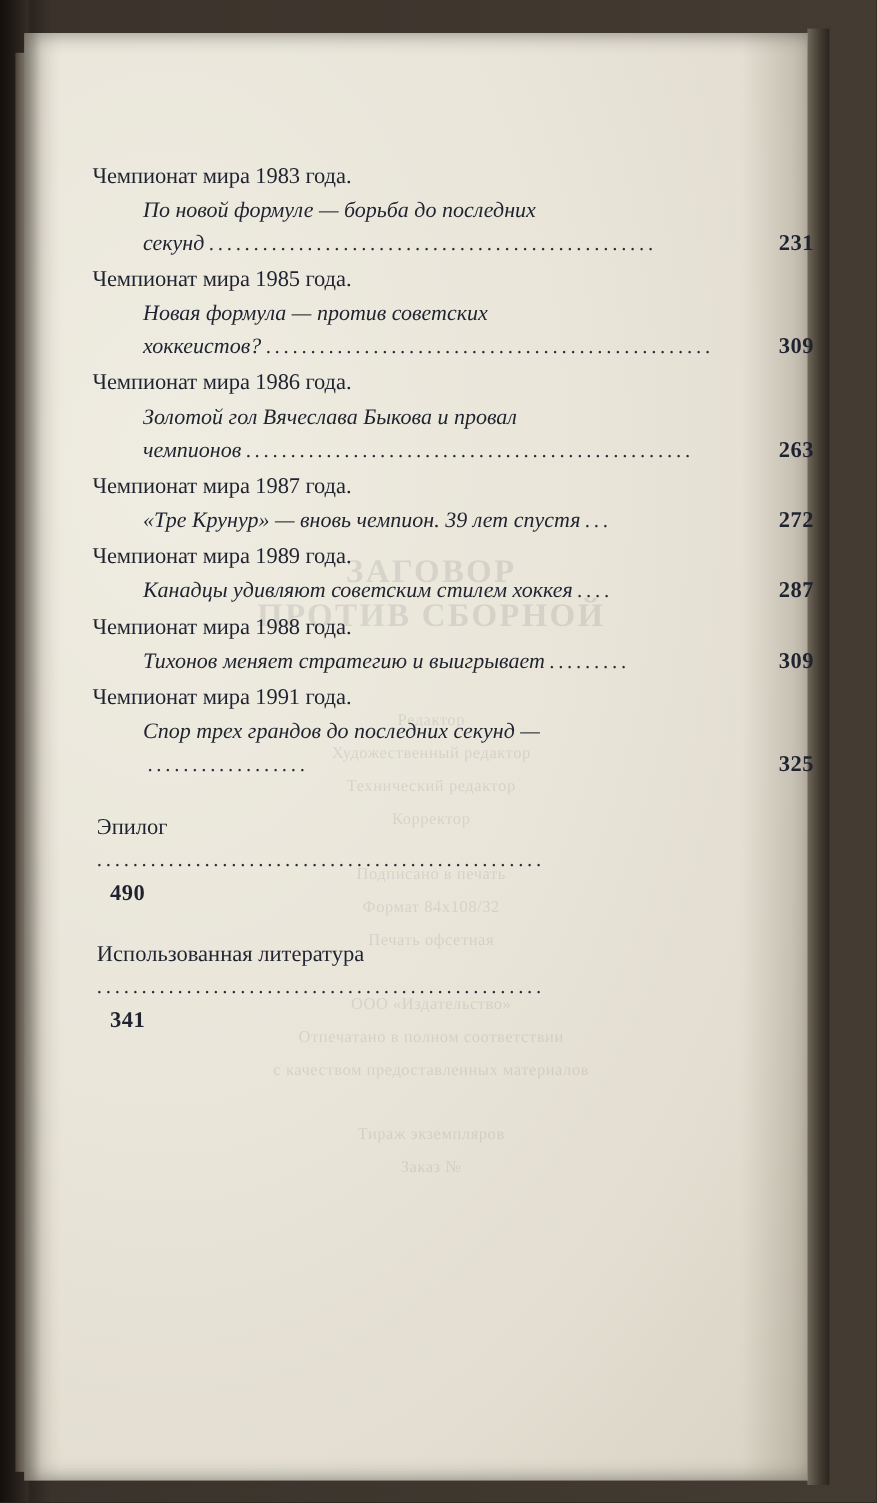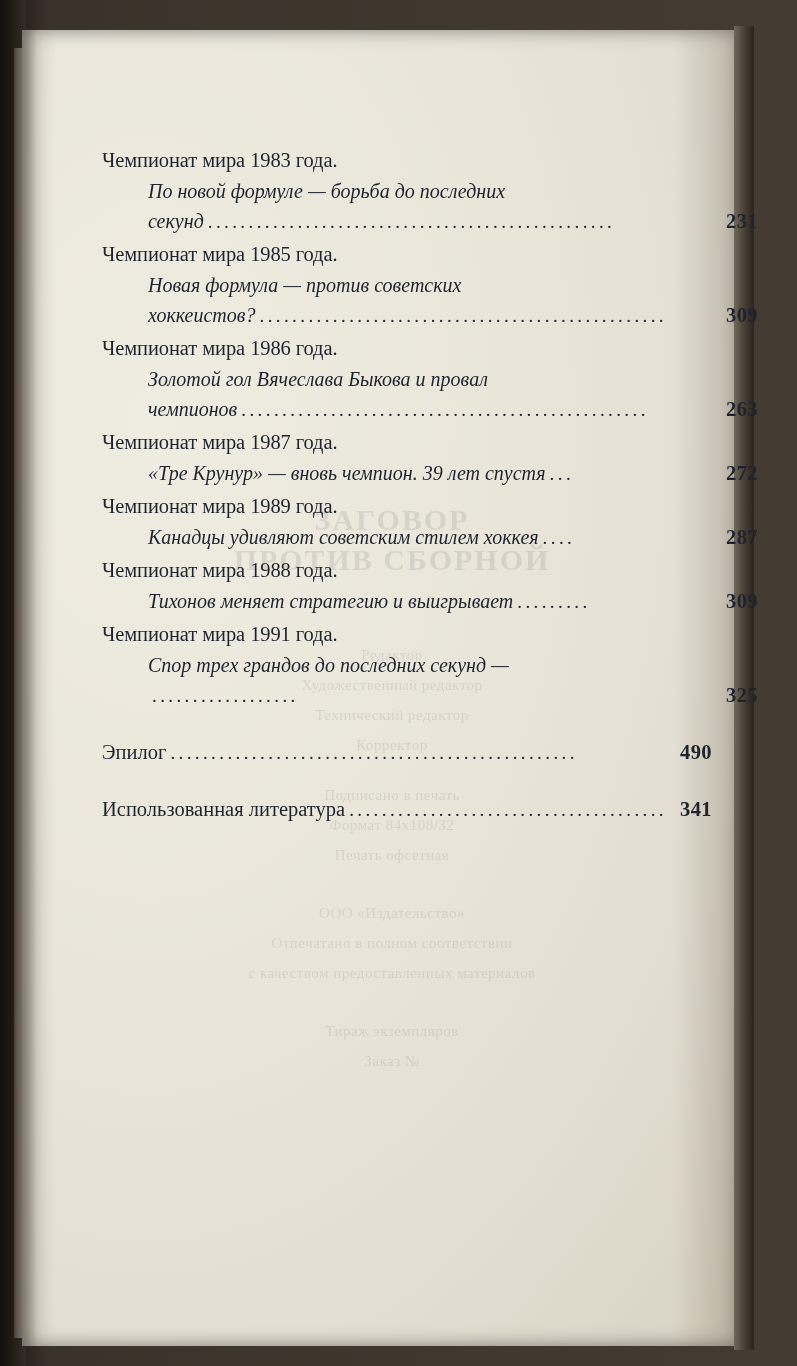--- a/index.html
+++ b/index.html
@@ -94,21 +94,21 @@
   .showthrough .big {
     font-size: 30px;
     font-weight: bold;
     line-height: 40px;
     letter-spacing: 2px;
   }
 
   
   .toc {
     position: absolute;
-    left: 80px;
+    left: 62px;
     top: 115px;
     width: 610px;
     color: #1f2330;
   }
   .entry { margin-bottom: 2px; }
   .head {
     font-size: 20.5px;
     line-height: 31px;
     letter-spacing: -0.1px;
     white-space: nowrap;
@@ -141,20 +141,21 @@
     font-weight: bold;
     font-size: 20.5px;
     min-width: 44px;
     text-align: right;
     letter-spacing: 0.4px;
   }
   .tail-entry {
     font-size: 20.5px;
     line-height: 30px;
     margin-top: 26px;
+    flex-direction: column;
   }
   .tail-entry .txt { font-weight: normal; }
   .page-number {
     position: absolute;
     left: 0;
     top: 1218px;
     width: 648px;
     text-align: right;
     font-size: 20px;
     font-weight: bold;

